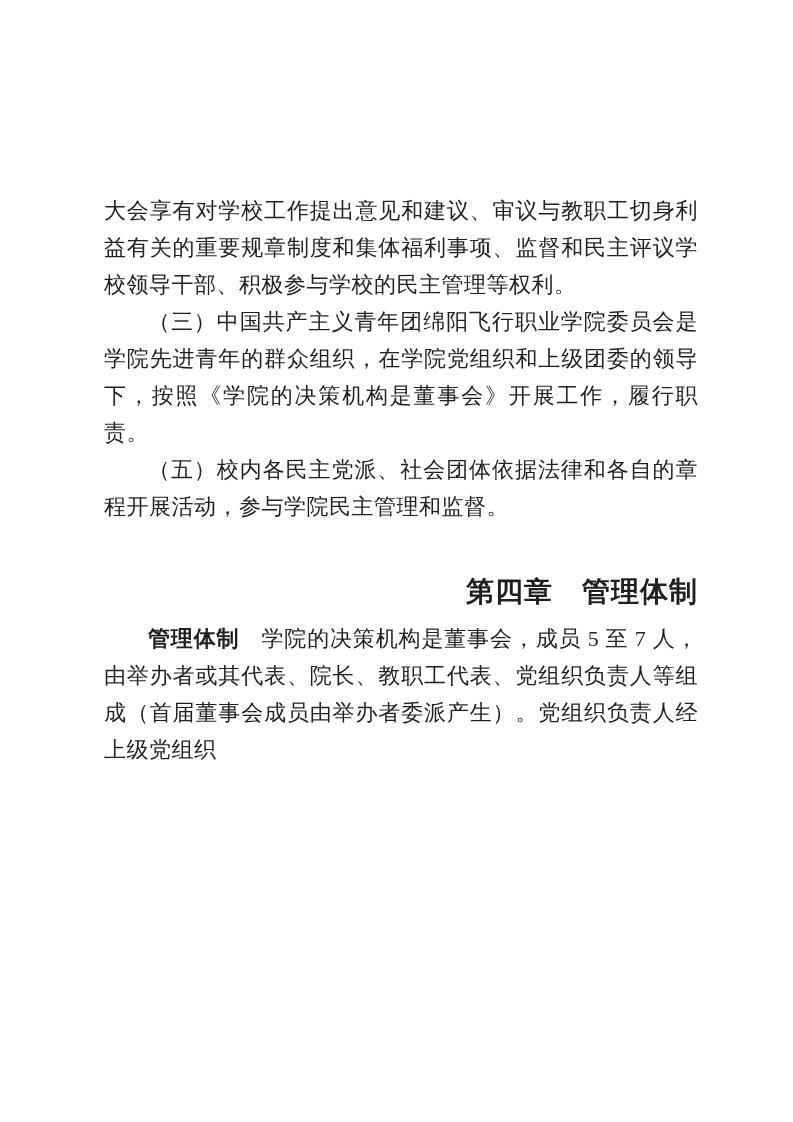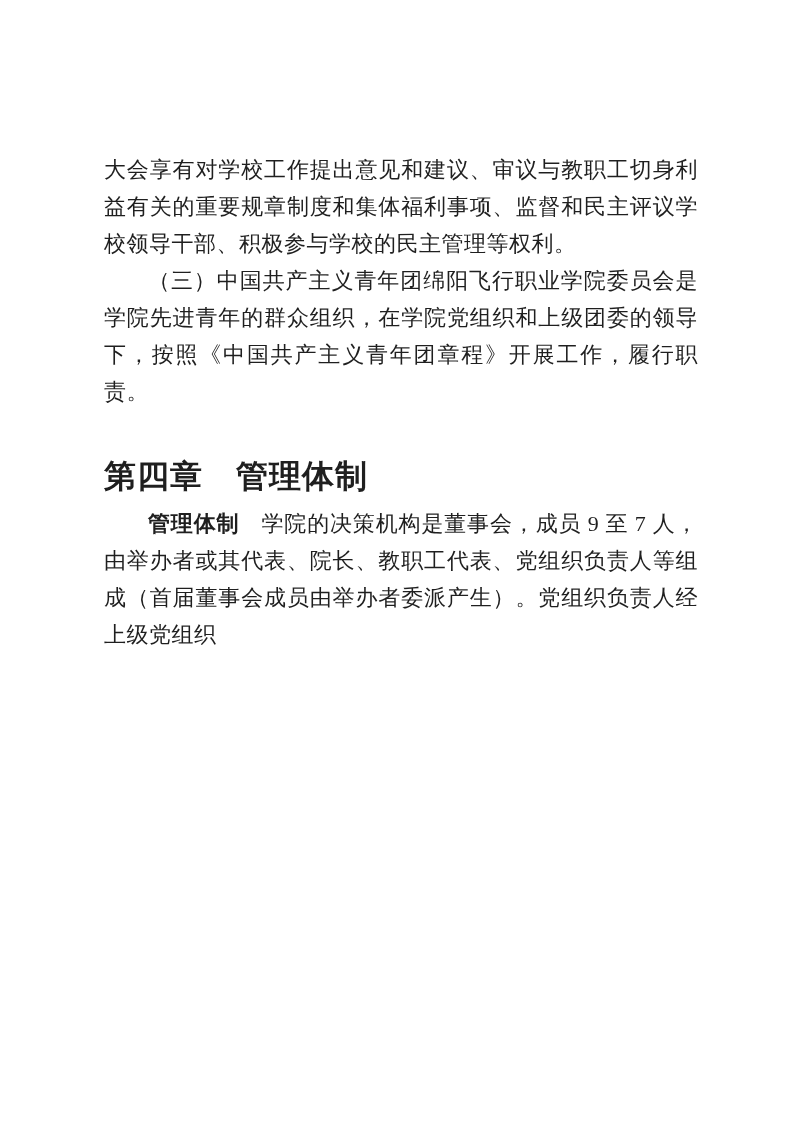--- a/index.html
+++ b/index.html
@@ -13,20 +13,21 @@
     height: 1122px;
     font-family: "Liberation Serif", serif;
     color: #1f1f1f;
   }
   .page {
     position: relative;
     width: 793px;
     height: 836px;
     background: #ffffff;
     overflow: hidden;
+    margin-top: 41px;
   }
   .body-text {
     position: absolute;
     left: 104px;
     top: 151px;
     width: 594px;
     font-size: 22px;
     line-height: 37px;
     text-align: justify;
     text-justify: inter-character;
@@ -36,23 +37,23 @@
     margin: 0;
     padding: 0;
     text-indent: 2em;
   }
   .para.no-indent {
     text-indent: 0;
   }
   .chapter {
     font-family: "Liberation Sans", sans-serif;
     font-weight: bold;
-    font-size: 32px;
+    font-size: 28px;
     line-height: 37px;
-    text-align: left;
+    text-align: right;
     text-indent: 0;
     letter-spacing: 1px;
     margin: 48px 0 10px 0;
   }
   .article .term {
     font-weight: bold;
     margin-right: 22px;
   }
   .footer {
     position: absolute;
@@ -64,23 +65,24 @@
     color: #222222;
     white-space: nowrap;
   }
 </style>
 </head>
 <body>
 
 <div class="page">
   <div class="body-text">
     <p class="para no-indent">大会享有对学校工作提出意见和建议、审议与教职工切身利益有关的重要规章制度和集体福利事项、监督和民主评议学校领导干部、积极参与学校的民主管理等权利。</p>
-    <p class="para">（三）中国共产主义青年团绵阳飞行职业学院委员会是学院先进青年的群众组织，在学院党组织和上级团委的领导下，按照《中国共产主义青年团章程》开展工作，履行职责。</p>
+    <p class="para">（三）中国共产主义青年团绵阳飞行职业学院委员会是学院先进青年的群众组织，在学院党组织和上级团委的领导下，按照《学院的决策机构是董事会》开展工作，履行职责。</p>
+    <p class="para">（五）校内各民主党派、社会团体依据法律和各自的章程开展活动，参与学院民主管理和监督。</p>
 
     <h2 class="chapter">第四章　管理体制</h2>
 
     <p class="para article">
-      <span class="term">管理体制</span><span>学院的决策机构是董事会，成员 9 至 7 人，由举办者或其代表、院长、教职工代表、党组织负责人等组成（首届董事会成员由举办者委派产生）。党组织负责人经上级党组织</span>
+      <span class="term">管理体制</span><span>学院的决策机构是董事会，成员 5 至 7 人，由举办者或其代表、院长、教职工代表、党组织负责人等组成（首届董事会成员由举办者委派产生）。党组织负责人经上级党组织</span>
     </p>
   </div>
 
   <div class="footer">— 9 —</div>
 </div>
 
 </body></html>

